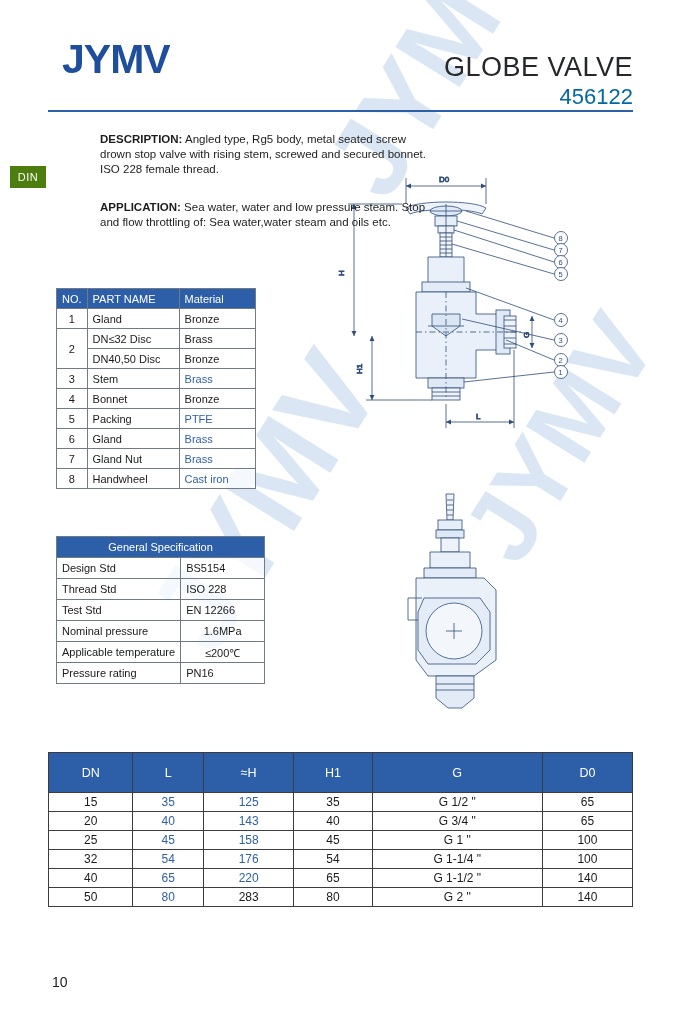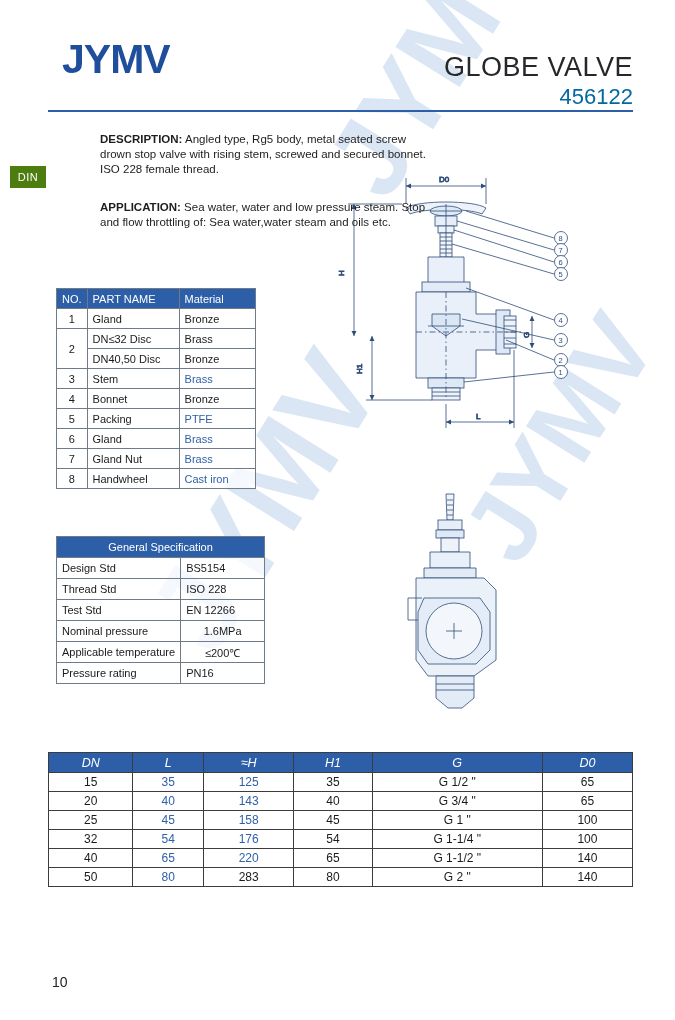--- a/index.html
+++ b/index.html
@@ -158,22 +158,21 @@
   .dim-table td, .dim-table th {
     text-align: center;
     height: 15px;
     font-size: 12px;
     border: 1px solid #3a3c40;
   }
   .dim-table th {
     background: #2d5fa8;
     color: #fff;
     font-size: 12.5px;
-    height: 20px;
-    font-style: italic;
+    height: 40px;
   }
   .dim-table td.v-blue { color: #2f61a8; }
 
   
   .drawing {
     position: absolute;
     z-index: 15;
   }
   .drawing-top { left: 336px; top: 164px; }
   .drawing-bottom { left: 378px; top: 490px; }

